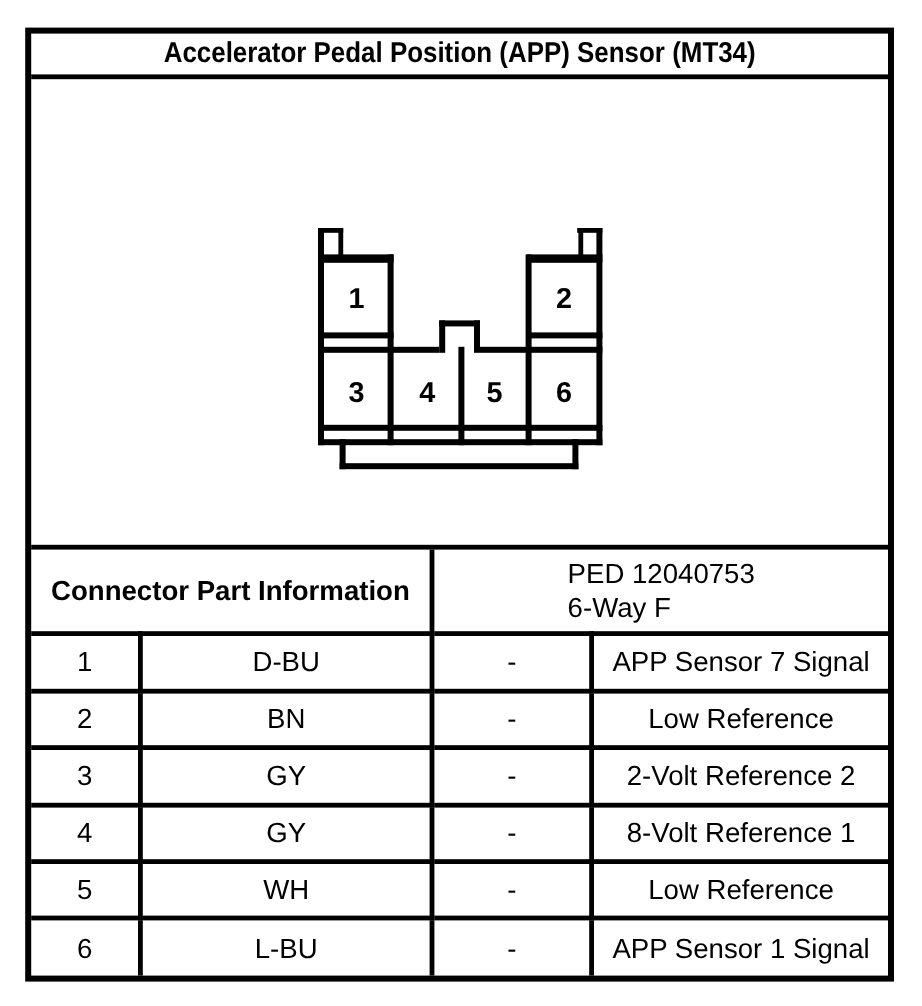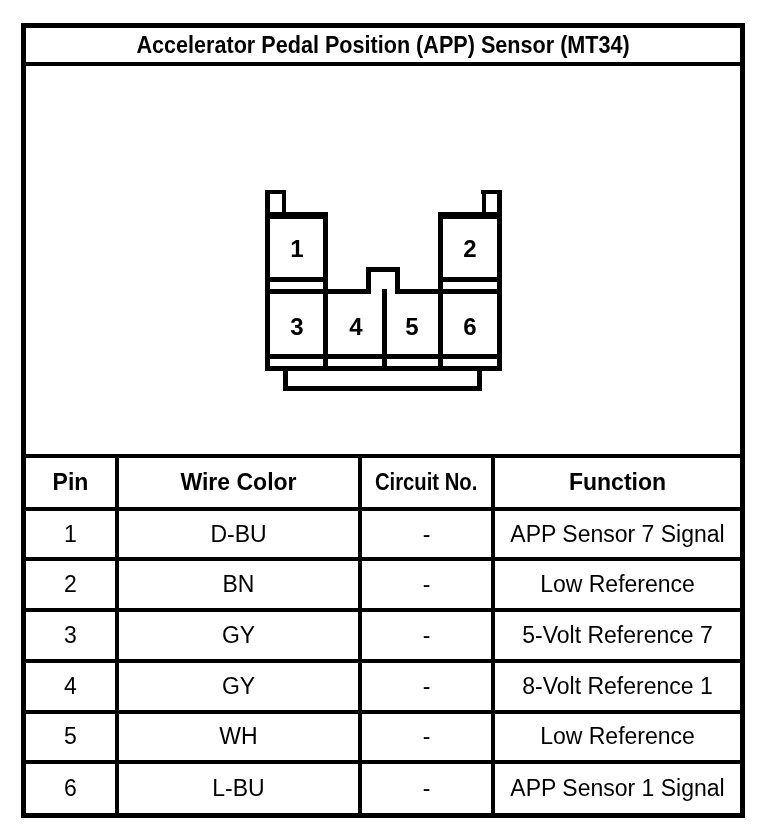--- a/index.html
+++ b/index.html
@@ -102,43 +102,46 @@
     </div>
 
     <table class="pinout">
       <colgroup>
           <col style="width:91px">
           <col style="width:243px">
           <col style="width:133px">
           <col>
         </colgroup>
       <tbody>
-      <tr style="height:42px">
-        <th>Pin</th>
-        <th>Wire Color</th>
-        <th><span class="squeeze">Circuit No.</span></th>
-        <th>Function</th>
+          <tr style="height:62px">
+        <td colspan="2" class="info-label">Connector Part Information</td>
+        <td colspan="2" class="part-cell">
+          <span class="part-block">
+            <div>PED 12040753</div>
+            <div>6-Way F</div>
+          </span>
+        </td>
       </tr>
       <tr style="height:42px">
         <td>1</td>
         <td>D-BU</td>
         <td>-</td>
         <td class="fn">APP Sensor 7 Signal</td>
       </tr>
       <tr style="height:42px">
         <td>2</td>
         <td>BN</td>
         <td>-</td>
         <td class="fn">Low Reference</td>
       </tr>
       <tr style="height:42px">
         <td>3</td>
         <td>GY</td>
         <td>-</td>
-        <td class="fn">5-Volt Reference 7</td>
+        <td class="fn">2-Volt Reference 2</td>
       </tr>
       <tr style="height:42px">
         <td>4</td>
         <td>GY</td>
         <td>-</td>
         <td class="fn">8-Volt Reference 1</td>
       </tr>
       <tr style="height:42px">
         <td>5</td>
         <td>WH</td>

